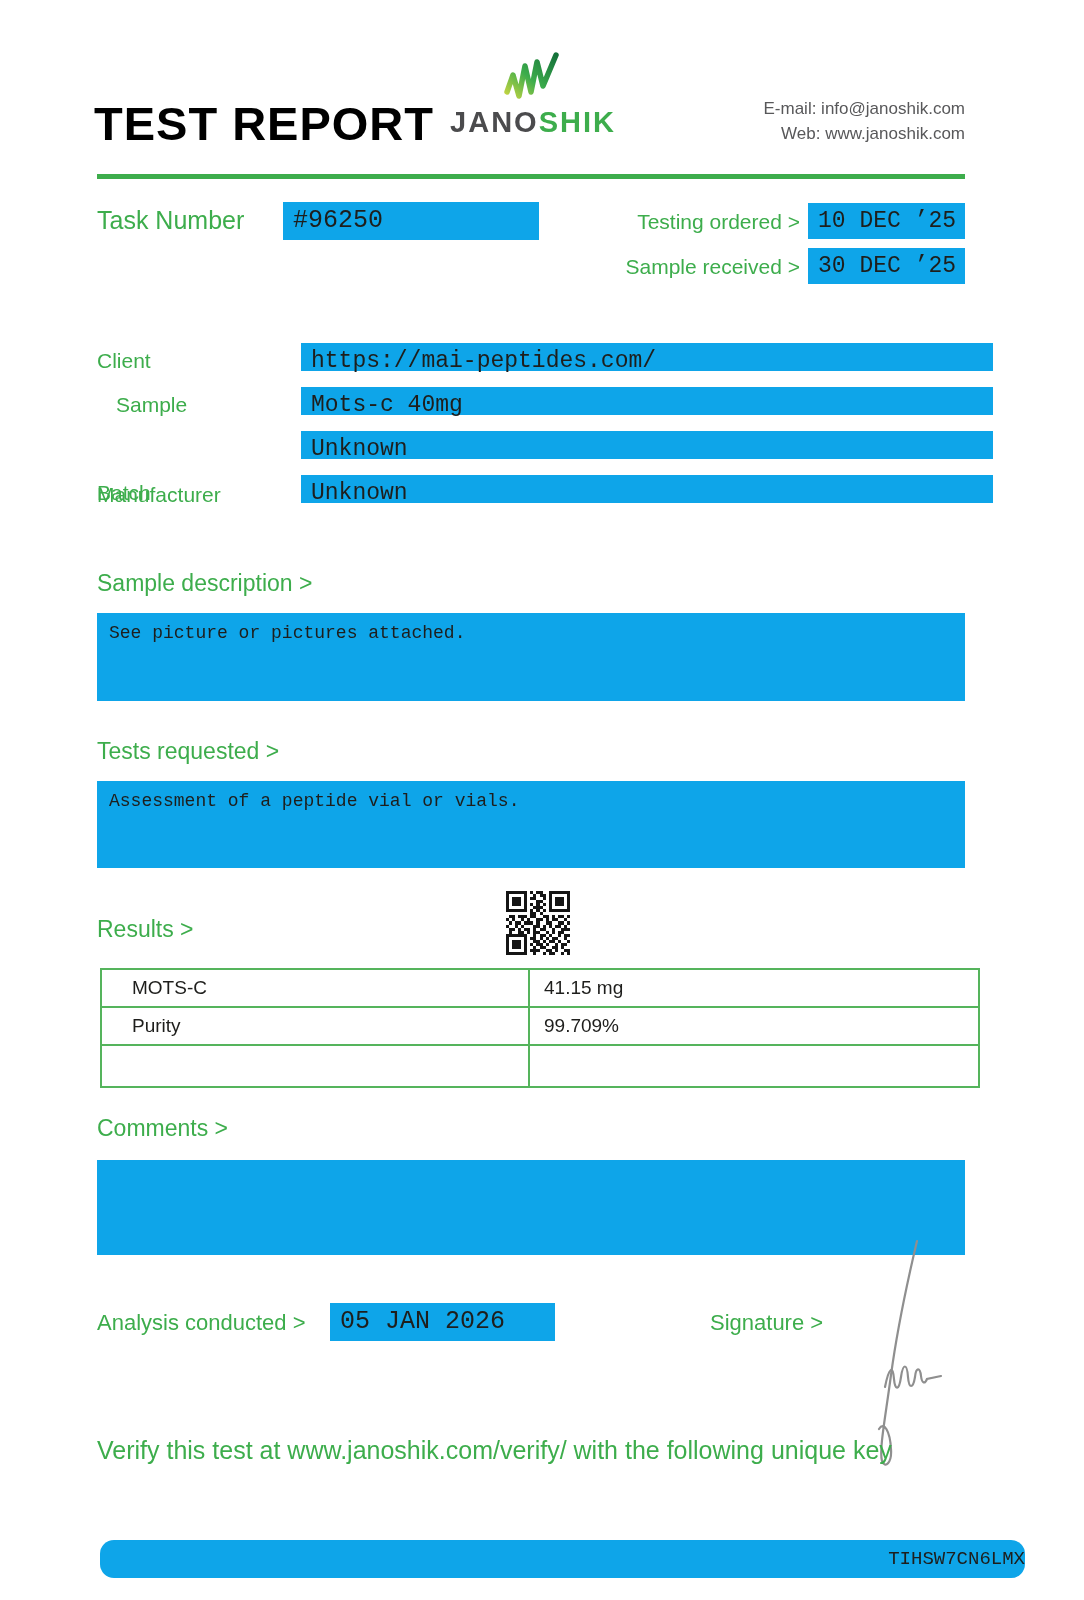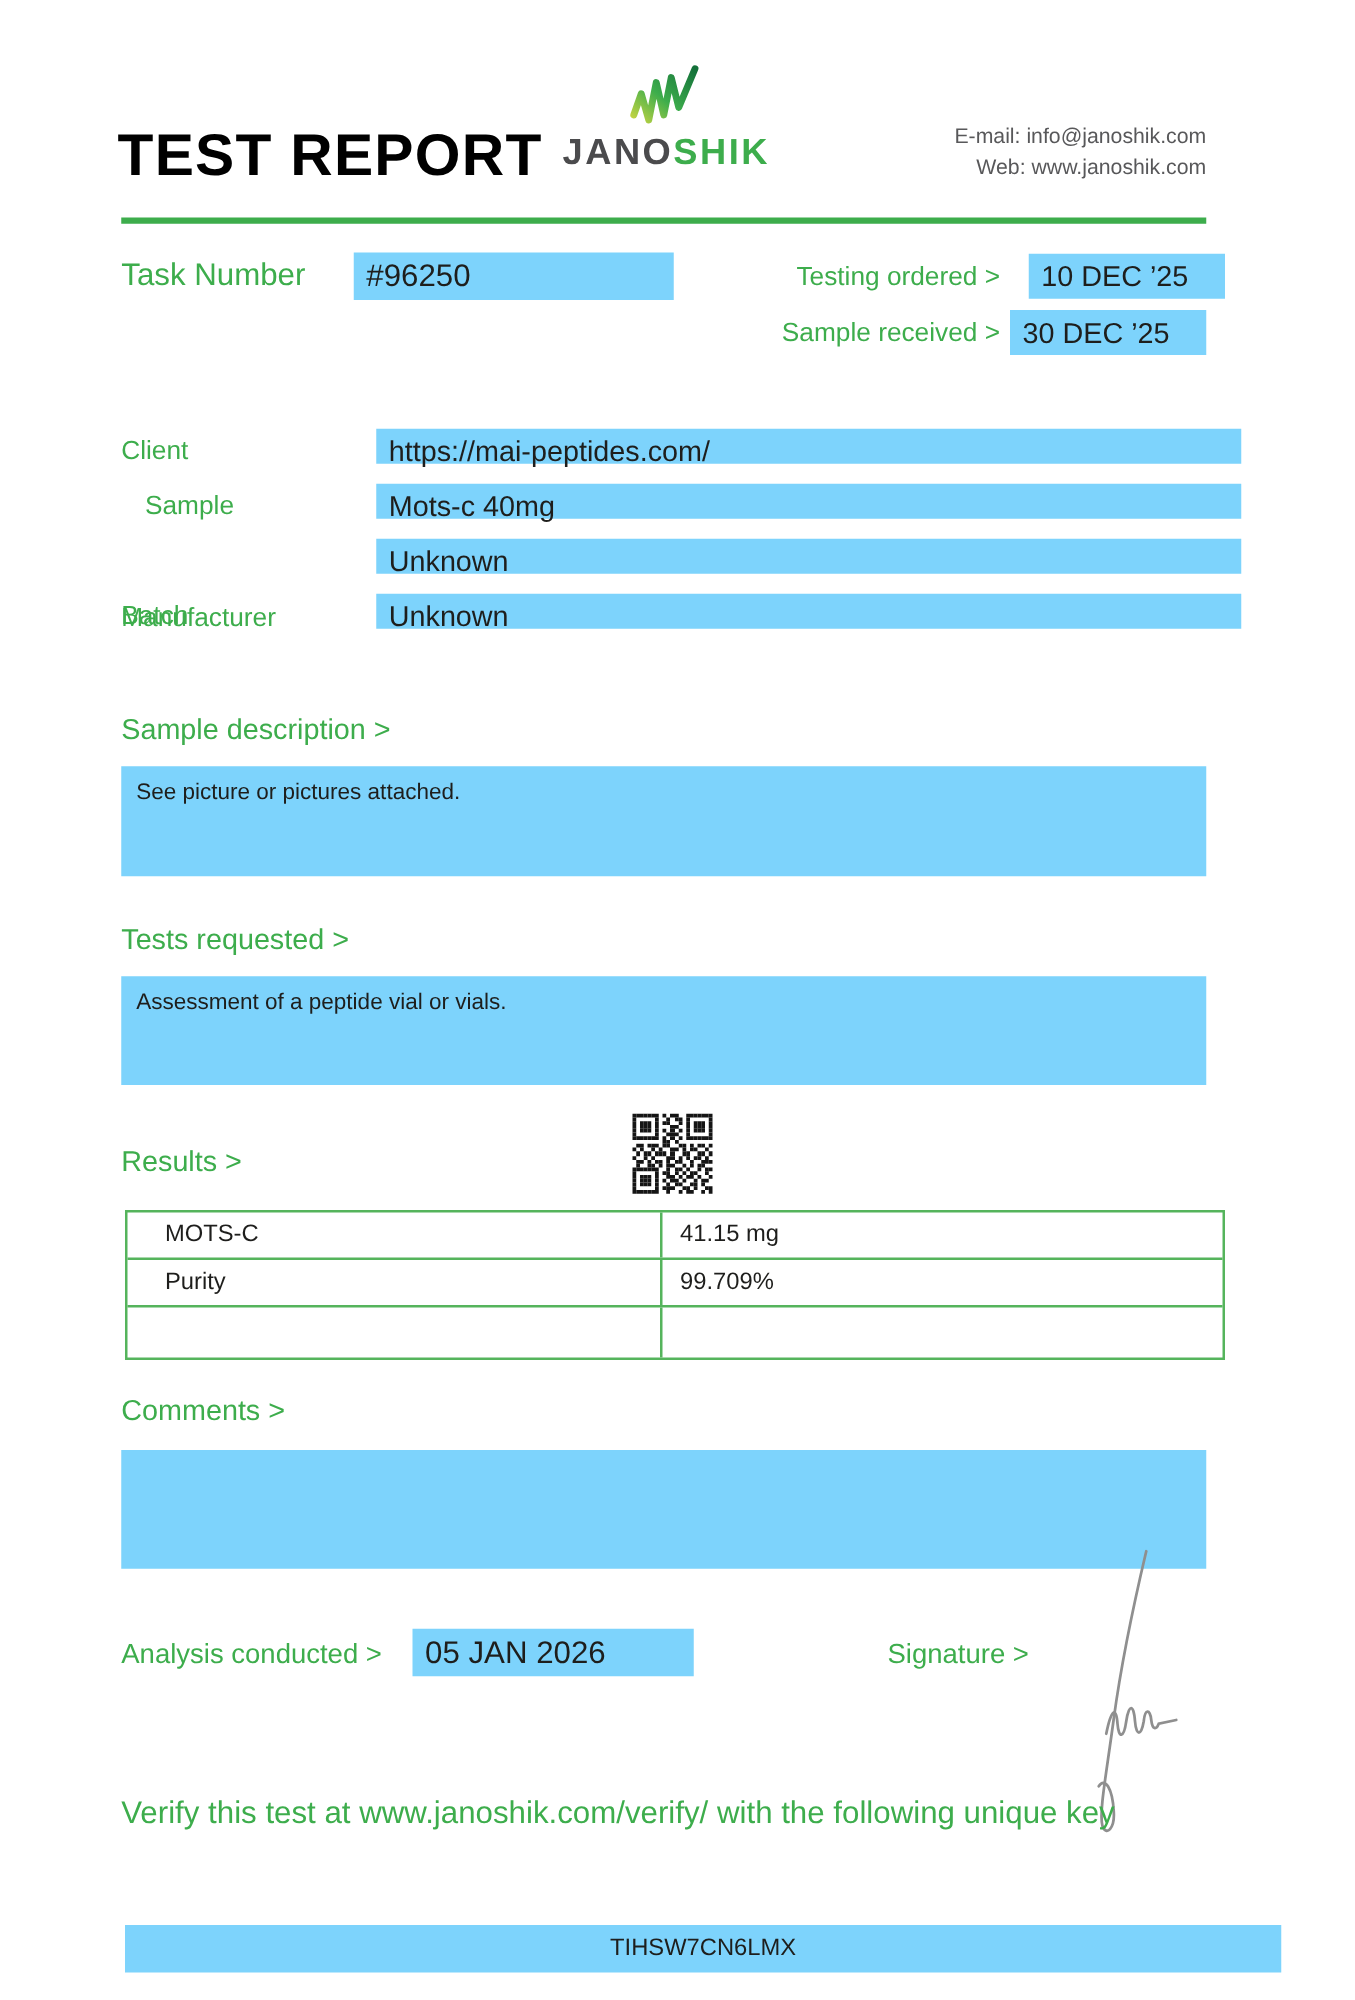--- a/index.html
+++ b/index.html
@@ -1,20 +1,20 @@
 <!DOCTYPE html>
 <html><head>
 <meta charset="utf-8">
 <title>Test Report</title>
 <style>
   html,body{margin:0;padding:0;background:#fff;}
   .page{position:relative;width:1084px;height:1600px;background:#ffffff;
         font-family:"Liberation Sans",sans-serif;color:#1e1e1c;overflow:hidden;}
   .abs{position:absolute;}
-  .graybox{background:#7dd3fc;}
+  .graybox{background:#0ea5e9;font-family:Liberation Mono, monospace;}
 
   
   .report-title{left:94px;top:96px;font-size:47px;font-weight:bold;color:#000000;letter-spacing:1px;}
   .logo-wrap{left:448px;top:50px;width:170px;text-align:center;}
   .logo-icon{display:block;margin:0 auto;}
   .logo-text{font-size:29px;font-weight:bold;letter-spacing:2px;margin-top:2px;}
   .logo-jano{color:#4b4b4d;}
   .logo-shik{color:#3dad4c;}
   .contact{left:640px;top:96px;width:325px;text-align:right;color:#58585a;font-size:17px;line-height:25px;}
   .header-rule{left:97px;top:174px;width:868px;height:5px;background:#3dad4c;}
@@ -45,21 +45,21 @@
   .rrow.tall{height:40px;}
   .rcell1{width:428px;border-right:2px solid #55b45c;font-size:19px;line-height:36px;padding-left:30px;box-sizing:border-box;}
   .rcell2{flex:1;font-size:19px;line-height:36px;padding-left:14px;}
 
   
   .analysis-label{left:97px;top:1310px;font-size:22px;color:#3dad4c;}
   .analysis-box{left:330px;top:1303px;width:215px;height:38px;font-size:25px;line-height:38px;padding-left:10px;}
   .sig-label{left:710px;top:1310px;font-size:22px;color:#3dad4c;}
   .sig-img{left:851px;top:1235px;}
   .verify-line{left:97px;top:1436px;width:890px;font-size:25px;color:#3dad4c;}
-  .key-box{left:100px;top:1540px;width:925px;height:38px;text-align:center;font-size:19px;line-height:38px;}
+  .key-box{left:100px;top:1540px;width:925px;height:38px;text-align:right;font-size:19px;line-height:38px;border-radius:14px;}
 </style>
 </head>
 <body>
 
 <div class="page">
 
   <div class="abs report-title">TEST REPORT</div>
 
   <div class="abs logo-wrap">
     <svg class="logo-icon" width="62" height="54" viewBox="0 0 62 54">
@@ -81,21 +81,21 @@
     <div>E-mail: info@janoshik.com</div>
     <div>Web: www.janoshik.com</div>
   </div>
 
   <div class="abs header-rule"></div>
 
   <div class="abs task-label">Task Number</div>
   <div class="abs graybox task-box">#96250</div>
 
   <div class="abs date-label" style="left:595px;top:210px;">Testing ordered &gt;</div>
-  <div class="abs graybox date-box" style="left:808px;top:203px;margin-left:15px;">10 DEC ’25</div>
+  <div class="abs graybox date-box" style="left:808px;top:203px;">10 DEC ’25</div>
 
   <div class="abs date-label" style="left:595px;top:255px;">Sample received &gt;</div>
   <div class="abs graybox date-box" style="left:808px;top:248px;">30 DEC ’25</div>
 
   <div class="abs info-label" style="top:343px;">Client</div>
   <div class="abs graybox info-box" style="top:343px;">https://mai-peptides.com/</div>
 
   <div class="abs info-label" style="top:387px;margin-left:19px;">Sample</div>
   <div class="abs graybox info-box" style="top:387px;">Mots-c 40mg</div>
 

